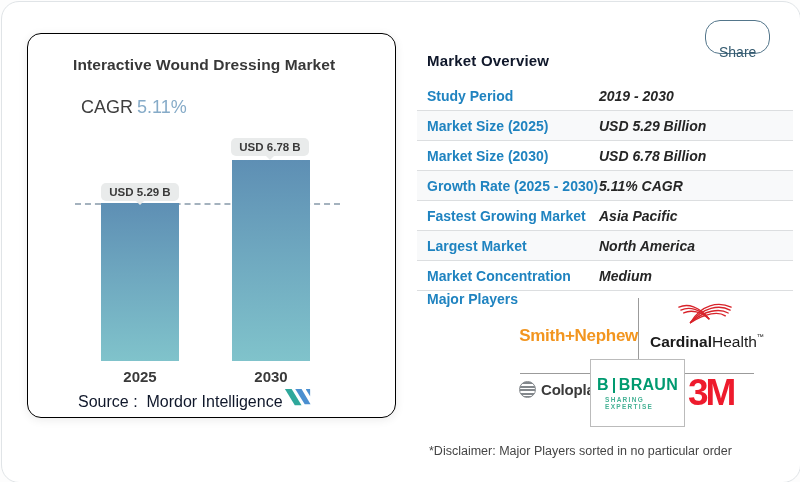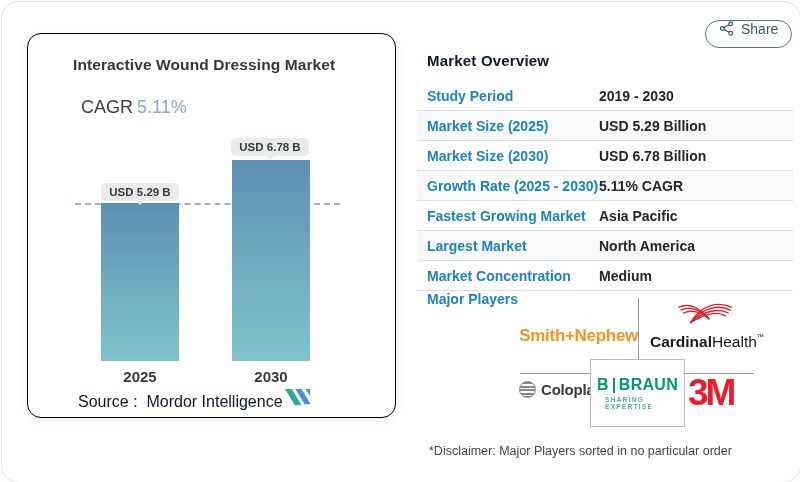--- a/index.html
+++ b/index.html
@@ -19,27 +19,27 @@
   .pill-2025{left:73px;top:149px;}
   .pill-2030{left:203px;top:104px;}
   .pill-notch{position:absolute;left:50%;top:17px;margin-left:-5px;width:0;height:0;border-left:5px solid transparent;border-right:5px solid transparent;border-top:5px solid #e9ebeb;}
   .year-label{position:absolute;width:78px;top:334px;text-align:center;font-size:15px;font-weight:600;color:#3a3a3a;}
   .year-2025{left:73px;}
   .year-2030{left:204px;}
   .source-row{position:absolute;left:50px;top:359px;font-size:16px;color:#0f172a;}
   .mi-logo{position:absolute;left:256px;top:354px;}
 
   
-  .share-btn{position:absolute;left:703px;top:18px;height:28px;display:flex;align-items:flex-start;gap:7px;padding:0 13px;border:1px solid #54768b;border-radius:15px;background:#fff;color:#33596e;font-size:14px;cursor:pointer;}
+  .share-btn{position:absolute;left:703px;top:18px;height:28px;display:flex;align-items:center;gap:7px;padding:16px 13px;border:1px solid #54768b;border-radius:15px;background:#fff;color:#33596e;font-size:14px;cursor:pointer;flex-direction:column;}
   .overview-heading{position:absolute;left:425px;top:50px;font-size:15px;font-weight:700;color:#0f172a;letter-spacing:.2px;}
   .ov-table{position:absolute;left:415px;top:79px;width:376px;}
   .ov-row{display:flex;align-items:center;height:29px;border-bottom:1px solid #dcdee0;}
   .ov-row:nth-child(even){background:#f8f9fa;}
   .ov-label{width:182px;padding-left:10px;box-sizing:border-box;font-size:14px;font-weight:600;color:#1f83c0;}
-  .ov-value{font-size:14px;font-weight:600;color:#262626;}
+  .ov-value{font-size:14px;font-weight:600;color:#262626;font-style:italic;}
   .players-label{position:absolute;left:425px;top:289px;font-size:14px;font-weight:600;color:#1f83c0;}
   .vline{position:absolute;left:636px;top:296px;width:1px;height:61px;background:#9b9b9b;}
   .hline{position:absolute;left:518px;top:371px;width:234px;height:1px;background:#9b9b9b;}
   .logo-sn{position:absolute;left:516px;top:324px;width:120px;text-align:right;font-size:17px;font-weight:800;color:#f2951f;letter-spacing:-0.3px;white-space:nowrap;}
   .logo-cardinal{position:absolute;left:648px;top:294px;width:110px;text-align:center;}
   .cardinal-text{font-size:15.5px;color:#1a1a1a;margin-top:1px;white-space:nowrap;}
   .cardinal-bold{font-weight:800;}
   .cardinal-light{font-weight:400;}
   .cardinal-tm{font-size:7px;vertical-align:top;}
   .logo-coloplast{position:absolute;left:517px;top:379px;display:flex;align-items:center;gap:5px;}

